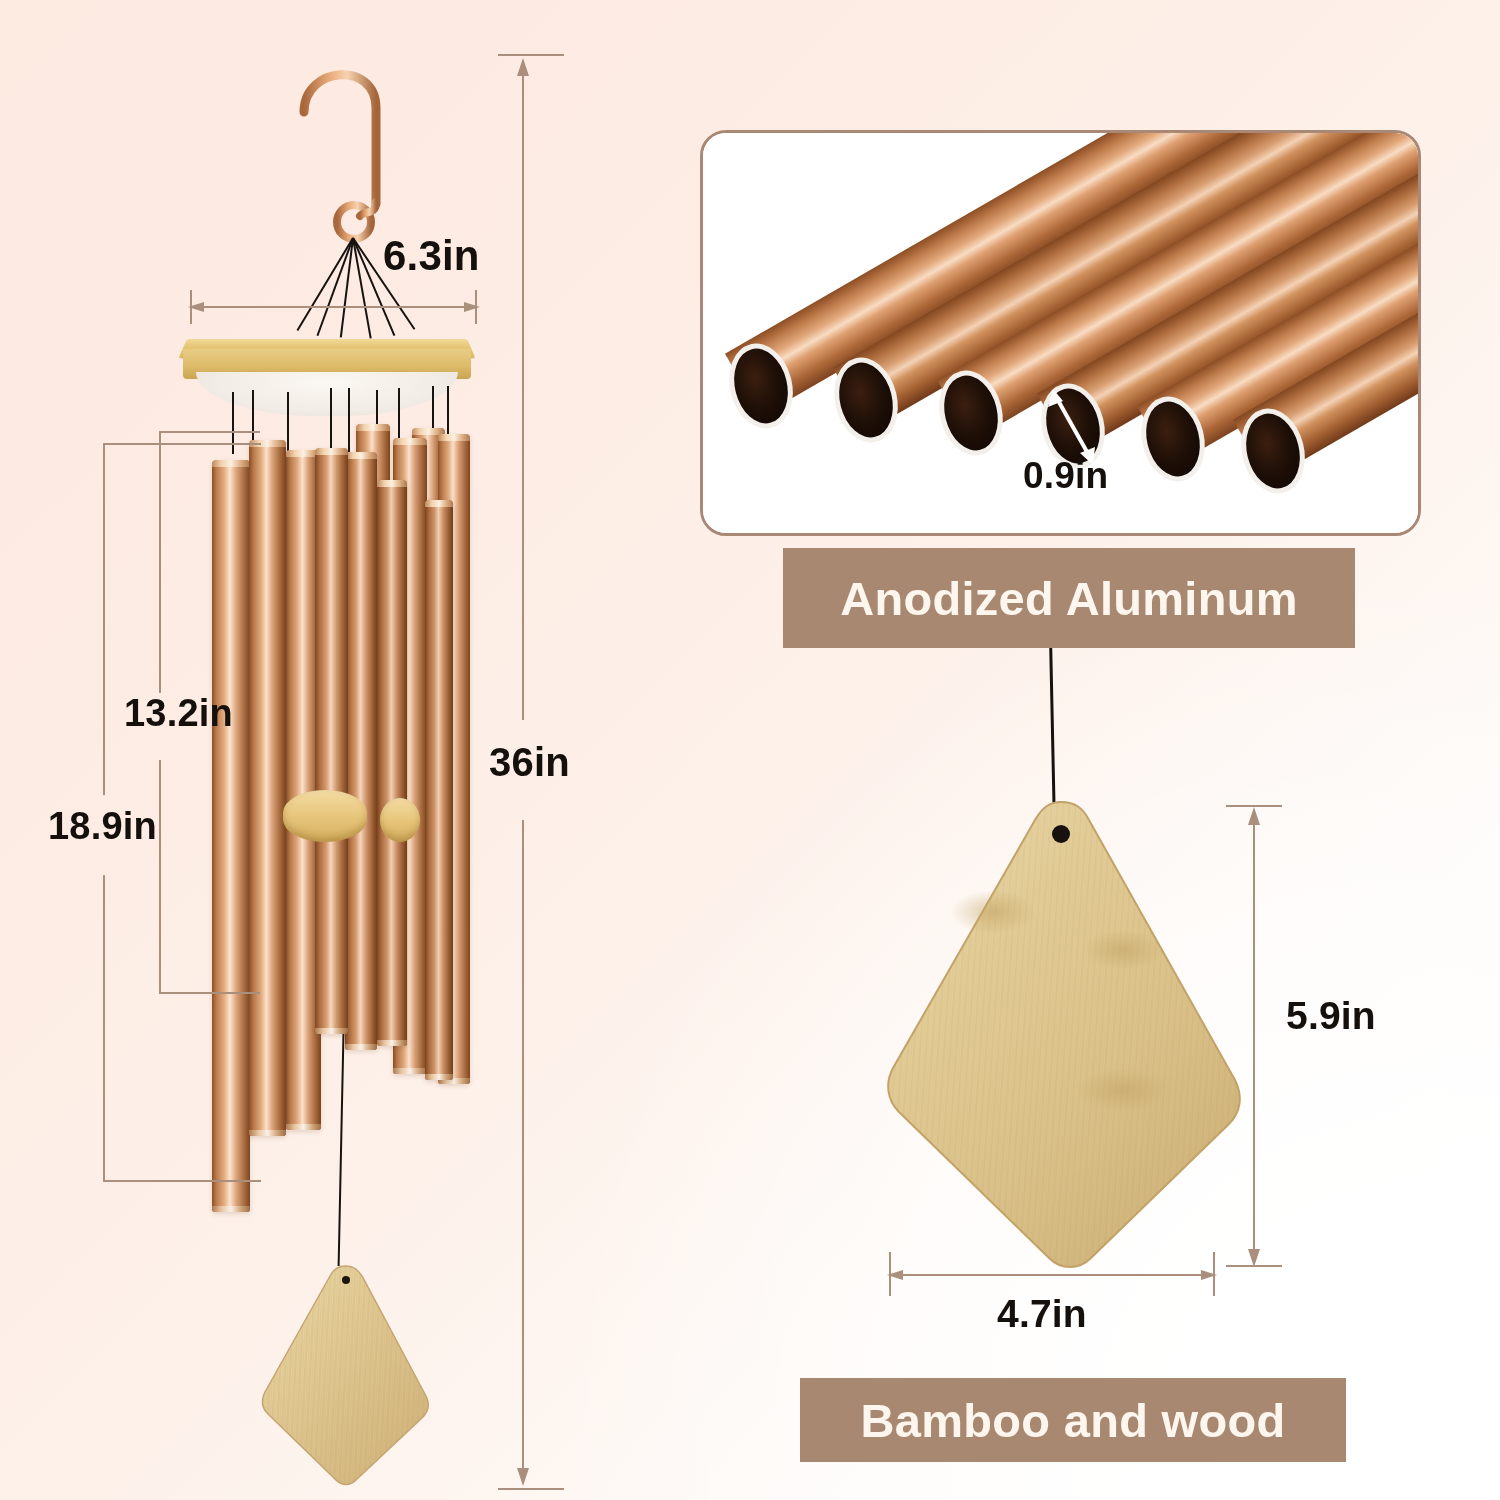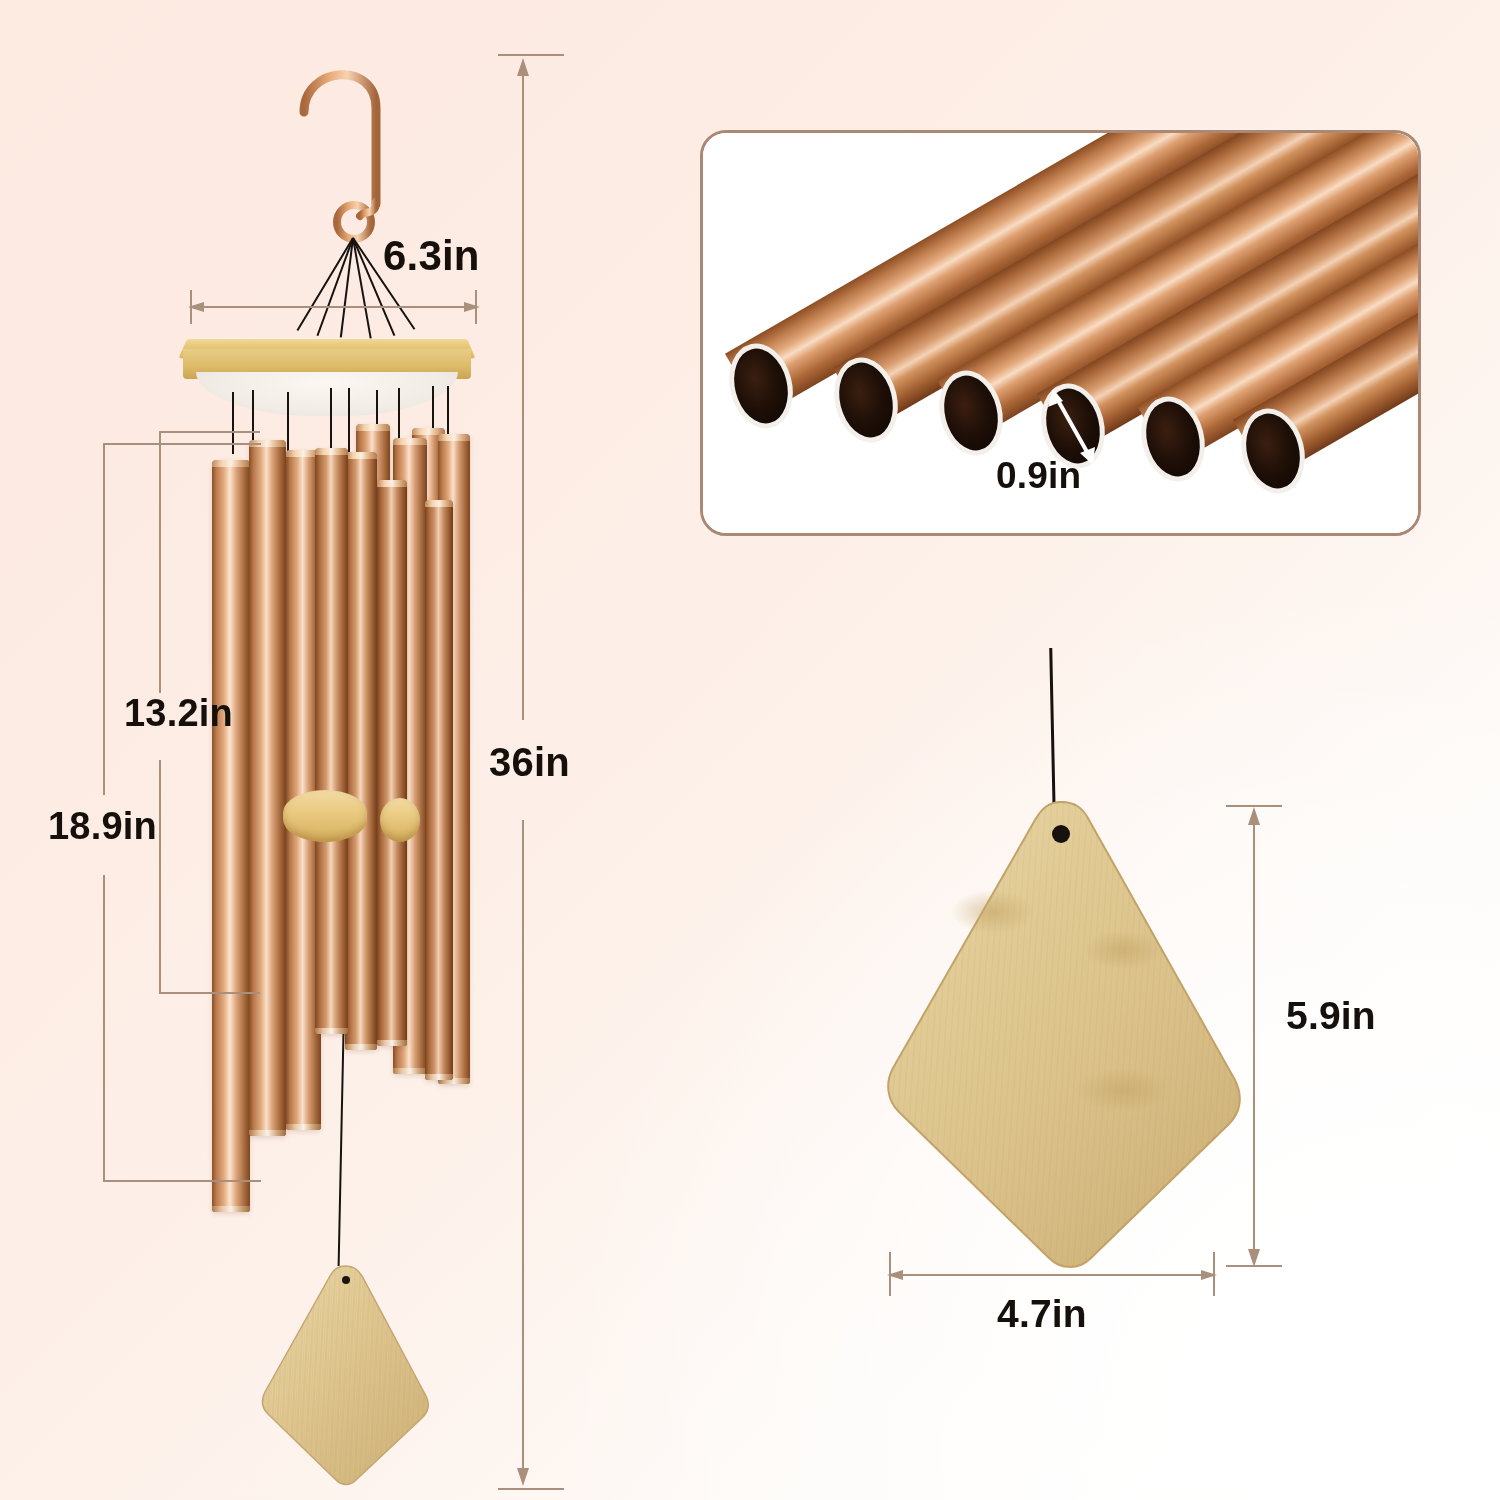--- a/index.html
+++ b/index.html
@@ -355,23 +355,26 @@
         <ellipse cx="570" cy="318" rx="26" ry="38" transform="rotate(-14 570 318)" fill="url(#bore)"></ellipse>
       </g>
 
       <g>
         <line x1="352" y1="262" x2="388" y2="326" stroke="#ffffff" stroke-width="4"></line>
         <polygon points="350,256 345,274 360,268" fill="#ffffff"></polygon>
         <polygon points="390,332 392,314 377,320" fill="#ffffff"></polygon>
       </g>
     </svg>
 
-    <div class="dimtext" style="left:293px;top:322px;font-size:37px;">0.9in</div>
+    <div class="dimtext" style="left:320px;top:322px;font-size:37px;">0.9in</div>
   </div>
 
+  <div class="banner" style="left:783px;top:548px;width:572px;height:100px;">
+    <span style="font-size:47px;">Anodized Aluminum</span>
+  </div>
 
   <div class="abs" style="left:1051px;top:648px;width:3px;height:170px;background:#17120f;transform:rotate(-1.2deg);"></div>
 
   <div id="bamboo-figure">
 
     <svg class="abs" style="left:165px;top:150px;" width="400" height="490">
       <defs>
         <linearGradient id="bamg2" x1="0.1" y1="0" x2="0.9" y2="1">
           <stop offset="0%" stop-color="#ecdcb0"></stop>
           <stop offset="30%" stop-color="#e5cf99"></stop>
@@ -418,14 +421,17 @@
       <div class="dimline vline abs" style="left:513px;top:612px;width:2px;height:44px;"></div>
       <svg class="abs" style="left:187px;top:626px;" width="330" height="18">
         <line x1="8" y1="9" x2="322" y2="9" stroke="#a98f7c" stroke-width="2"></line>
         <polygon points="0,9 16,4 16,14" fill="#a98f7c"></polygon>
         <polygon points="330,9 314,4 314,14" fill="#a98f7c"></polygon>
       </svg>
       <div class="dimtext" style="left:272px;top:652px;font-size:39px;margin-left:25px;">4.7in</div>
     </div>
   </div>
 
+  <div class="banner" style="left:800px;top:1378px;width:546px;height:84px;">
+    <span style="font-size:47px;">Bamboo and wood</span>
+  </div>
 
 </div>
 
 </body></html>

